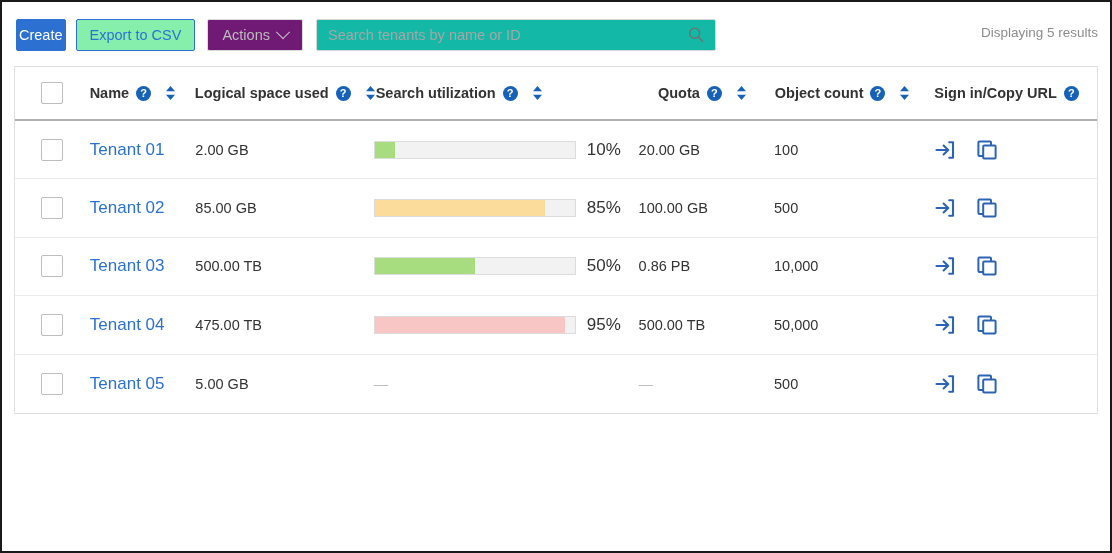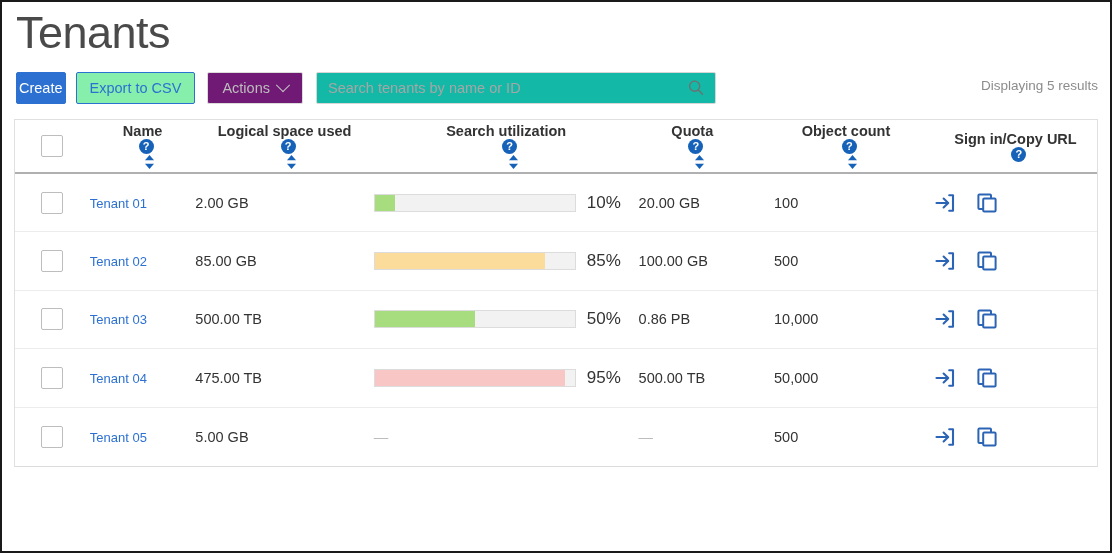--- a/index.html
+++ b/index.html
@@ -176,21 +176,20 @@
   .c-objects{ width: 150px; padding-left: 28px; }
   .c-signin { width: 170px; padding-left: 16px; }
 
   .hcell {
     font-size: 14.5px;
     font-weight: bold;
     color: #333333;
     display: flex;
     align-items: center;
     white-space: nowrap;
-    flex-direction: column;
   }
   .c-quota.hcell { justify-content: flex-end; }
 
   .checkbox {
     width: 22px;
     height: 22px;
     box-sizing: border-box;
     border: 1.5px solid #bdbdbd;
     border-radius: 2px;
     background: #ffffff;
@@ -215,21 +214,21 @@
   .sort-icon {
     margin-left: 14px;
     width: 11px;
     height: 16px;
     cursor: pointer;
     flex: none;
   }
 
   .tenant-link {
     color: #2c71d1;
-    font-size: 13px;
+    font-size: 17px;
     text-decoration: none;
     cursor: pointer;
   }
   .cell-text {
     font-size: 14.5px;
     color: #333333;
   }
   .dash {
     color: #bdbdbd;
     font-size: 14.5px;
@@ -276,21 +275,20 @@
     width: 22px;
     height: 22px;
   }
 </style>
 </head>
 <body>
 
 <div id="frame">
   <div id="page">
 
-    <h1 class="page-title">Tenants</h1>
 
 
     <div class="toolbar">
       <div class="btn btn-primary">Create</div>
       <div class="btn btn-secondary">Export to CSV</div>
       <div class="btn btn-disabled">
         <span>Actions</span>
         <span class="chev-down"></span>
       </div>
       <div class="search-wrap">

